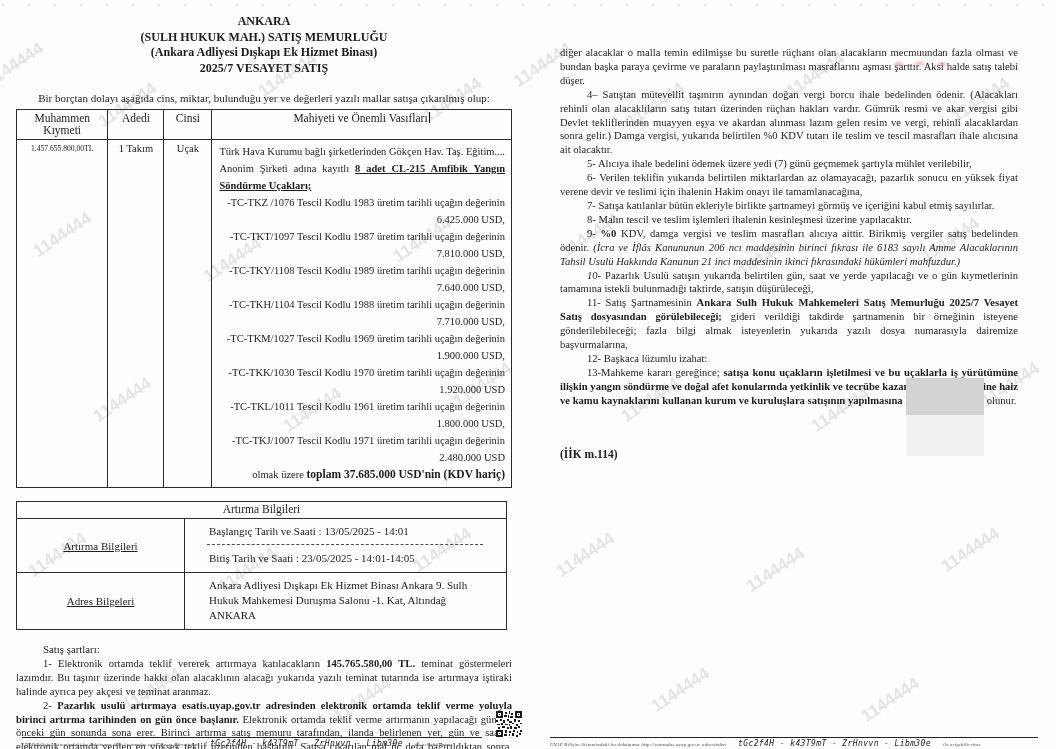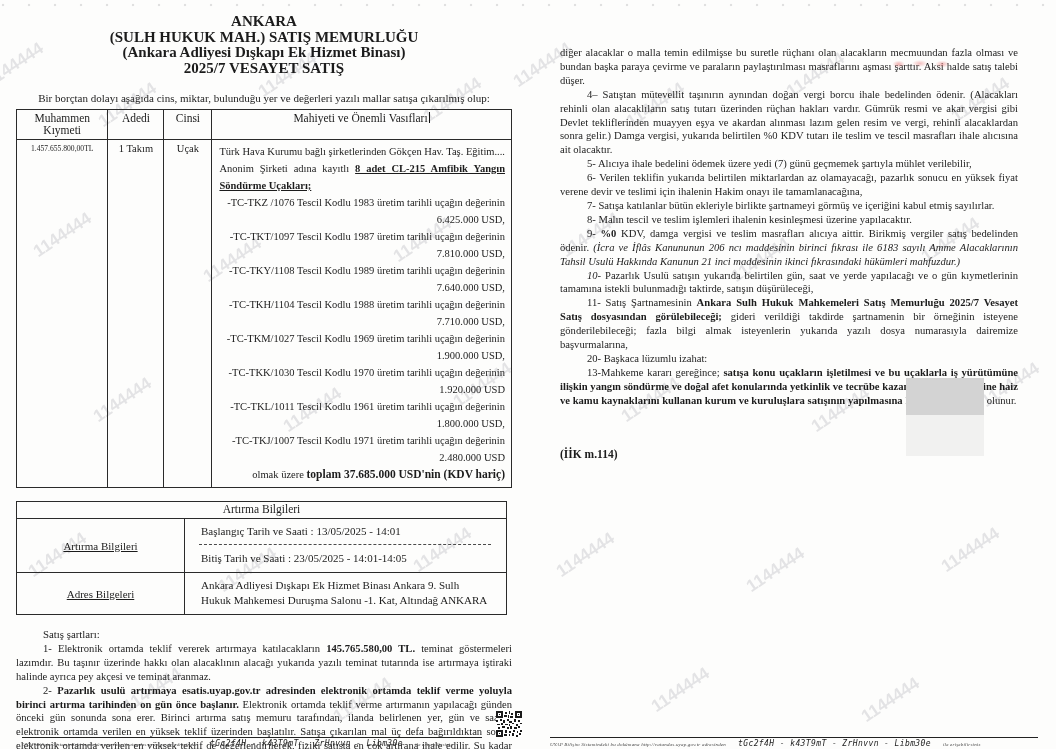--- a/index.html
+++ b/index.html
@@ -41,21 +41,21 @@
   .page .wm:nth-of-type(12){left:215px;top:560px;}
   .page .wm:nth-of-type(13){left:410px;top:540px;}
   .page .wm:nth-of-type(14){left:120px;top:680px;}
   .page .wm:nth-of-type(15){left:330px;top:690px;}
 
   .content { position:relative; z-index:2; }
   #page-left  .content { padding:14px 16px 0 16px; }
   #page-right .content { padding:46px 38px 0 32px; }
 
   .center { text-align:center; }
-  .hdr { font-weight:bold; font-size:15px; line-height:15.5px; }
+  .hdr { font-weight:bold; font-size:12px; line-height:15.5px; }
   .doc-title { font-weight:bold; font-size:12.5px; margin-top:17px; letter-spacing:.2px; }
   .intro { font-size:11px; margin-top:16px; text-align:center; }
 
   
   table.goods {
     width:100%; border-collapse:collapse; margin-top:5px;
     font-size:10.5px;
   }
   table.goods th, table.goods td { border:1.2px solid #2a2a2a; vertical-align:top; }
   table.goods th { font-weight:normal; font-size:11.5px; padding:2px 2px 3px; text-align:center; }
@@ -69,21 +69,21 @@
   .cursor-bar { display:inline-block; width:1.4px; height:11px; background:#111; vertical-align:-1px; margin-left:1px; }
 
   
   table.auction {
     width:99%; border-collapse:collapse; margin-top:13px; font-size:11px;
   }
   table.auction th, table.auction td { border:1.2px solid #2a2a2a; }
   table.auction th { font-weight:normal; font-size:11.5px; padding:1px 0 3px; }
   td.a-label { width:168px; text-align:center; }
   td.a-label span { text-decoration:underline; }
-  td.a-val { padding:5px 16px 6px; line-height:15px; }
+  td.a-val { padding:5px 24px 6px; line-height:15px; }
   .dashed-sep { border-top:1.3px dashed #4a4a4a; margin:5px 0 6px -2px; width:101%; }
 
   
   .body-text { font-size:10.6px; line-height:13.9px; text-align:justify; }
   #page-left .body-text { margin-top:13px; }
   .body-text p { text-indent:27px; }
   .body-text p.no-indent { text-indent:0; }
   .cond-title { text-indent:27px; font-size:10.8px; }
   .b { font-weight:bold; }
   .i { font-style:italic; }
@@ -291,21 +291,21 @@
     <div class="content body-text">
       <p class="no-indent">diğer alacaklar o malla temin edilmişse bu suretle rüçhanı olan alacakların mecmuundan fazla olması ve bundan başka paraya çevirme ve paraların paylaştırılması masraflarını aşması şarttır. Aksi halde satış talebi düşer.</p>
       <p>4– Satıştan mütevellit taşınırın aynından doğan vergi borcu ihale bedelinden ödenir. (Alacakları rehinli olan alacaklıların satış tutarı üzerinden rüçhan hakları vardır. Gümrük resmi ve akar vergisi gibi Devlet tekliflerinden muayyen eşya ve akardan alınması lazım gelen resim ve vergi, rehinli alacaklardan sonra gelir.) Damga vergisi, yukarıda belirtilen %0 KDV tutarı ile teslim ve tescil masrafları ihale alıcısına ait olacaktır.</p>
       <p>5- Alıcıya ihale bedelini ödemek üzere yedi (7) günü geçmemek şartıyla mühlet verilebilir,</p>
       <p>6- Verilen teklifin yukarıda belirtilen miktarlardan az olamayacağı, pazarlık sonucu en yüksek fiyat verene devir ve teslimi için ihalenin Hakim onayı ile tamamlanacağına,</p>
       <p>7- Satışa katılanlar bütün ekleriyle birlikte şartnameyi görmüş ve içeriğini kabul etmiş sayılırlar.</p>
       <p>8- Malın tescil ve teslim işlemleri ihalenin kesinleşmesi üzerine yapılacaktır.</p>
       <p><span>9-  </span><span class="b">%0</span><span> KDV, damga vergisi ve teslim masrafları alıcıya aittir. Birikmiş vergiler satış bedelinden ödenir. </span><span class="i">(İcra ve İflâs Kanununun 206 ncı maddesinin birinci fıkrası ile 6183 sayılı Amme Alacaklarının Tahsil Usulü Hakkında Kanunun 21 inci maddesinin ikinci fıkrasındaki hükümleri mahfuzdur.)</span></p>
       <p><span class="i">10-</span><span> Pazarlık Usulü satışın yukarıda belirtilen gün, saat ve yerde yapılacağı ve o gün kıymetlerinin tamamına istekli bulunmadığı taktirde, satışın düşürüleceği,</span></p>
       <p><span>11- Satış Şartnamesinin </span><span class="b">Ankara Sulh Hukuk Mahkemeleri Satış Memurluğu 2025/7  Vesayet Satış dosyasından görülebileceği;</span><span> gideri verildiği takdirde şartnamenin bir örneğinin isteyene gönderilebileceği; fazla bilgi almak isteyenlerin yukarıda yazılı dosya numarasıyla dairemize başvurmalarına,</span></p>
-      <p>20- Başkaca lüzumlu izahat:</p>
+      <p>12- Başkaca lüzumlu izahat:</p>
       <p><span>13-Mahkeme kararı gereğince; </span><span class="b">satışa konu uçakların işletilmesi ve bu uçaklarla iş yürütümüne ilişkin yangın söndürme ve doğal afet konularında yetkinlik ve tecrübe kazanmış kamu yetkisine haiz ve kamu kaynaklarını kullanan kurum ve kuruluşlara satışının yapılmasına</span><span> karar verildiği ilan olunur.</span></p>
       <div class="law-ref">(İİK m.114)</div>
     </div>
 
     <div class="page-footer">
       <div class="footer-rule"></div>
       <div class="footer-line">
         <span class="footer-tiny">UYAP Bilişim Sistemindeki bu dokümana http://vatandas.uyap.gov.tr adresinden</span>
         <span class="footer-code">tGc2f4H - k43T9mT - ZrHnvvn - Libm30e</span>
         <span class="footer-tiny">ile erişebilirsiniz</span>

